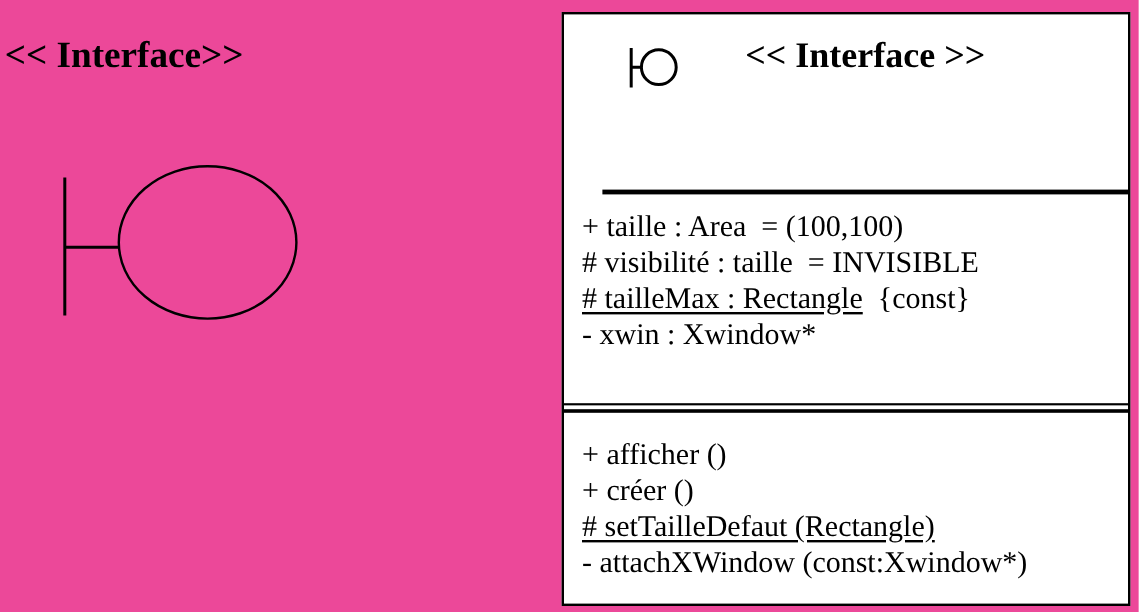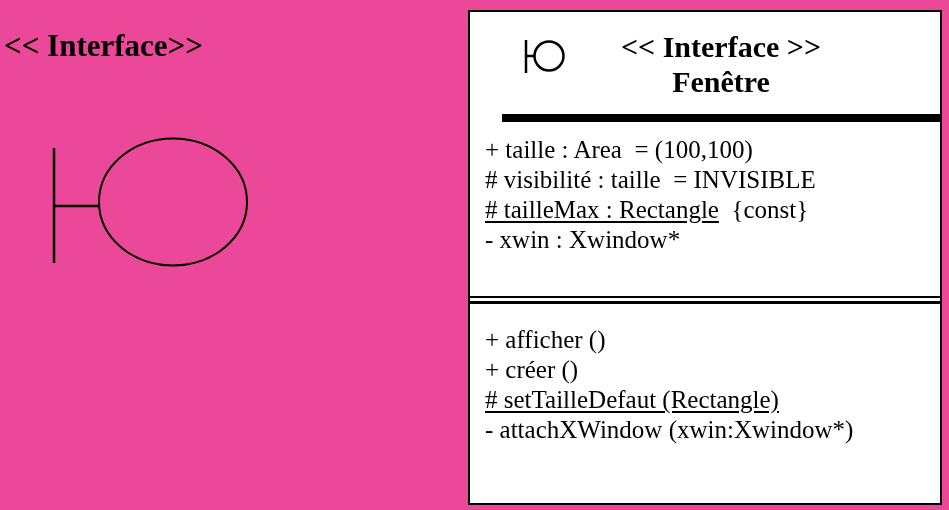--- a/index.html
+++ b/index.html
@@ -22,21 +22,21 @@
   .left-lollipop { position: absolute; left: 45px; top: 130px; }
 
   
   .class-box {
     position: absolute; left: 468px; top: 10px;
     width: 474px; height: 495px;
     border: 2.5px solid #000;
     display: flex; flex-direction: column;
     background: #fff;
   }
-  .box-header { position: relative; height: 110px; border-bottom: 8px solid #000000; margin-left: 32px; }
+  .box-header { position: relative; height: 150px; border-bottom: 4px solid #000000; margin-left: 32px; }
   .header-lollipop { position: absolute; left: 21px; top: 26px; }
   .header-text { text-align: center; padding-top: 17px; }
   .header-stereotype {
     font-size: 30px; font-weight: bold; line-height: 35px; white-space: pre;
   }
   .header-name {
     font-size: 30px; font-weight: bold; line-height: 35px; white-space: pre;
   }
 
   .box-attrs {
@@ -72,34 +72,33 @@
   <div class="class-box">
 
     <div class="box-header">
       <svg class="header-lollipop" width="48" height="40" viewBox="0 0 48 40">
         <line x1="3" y1="2" x2="3" y2="35" stroke="#000" stroke-width="2.5"></line>
         <line x1="3" y1="18" x2="12" y2="18" stroke="#000" stroke-width="2.5"></line>
         <circle cx="26" cy="18" r="14.5" fill="none" stroke="#000" stroke-width="2.5"></circle>
       </svg>
       <div class="header-text">
         <div class="header-stereotype">&lt;&lt; Interface &gt;&gt;</div>
-        <div class="header-name">Fenêtre</div>
       </div>
     </div>
 
     <div class="box-attrs">
       <div class="member"><span class="u"></span><span>+ taille : Area  = (100,100)</span></div>
       <div class="member"><span class="u"></span><span># visibilité : taille  = INVISIBLE</span></div>
       <div class="member"><span class="u"># tailleMax : Rectangle</span><span>  {const}</span></div>
       <div class="member"><span class="u"></span><span>- xwin : Xwindow*</span></div>
     </div>
 
     <div class="box-gap"></div>
 
     <div class="box-ops">
       <div class="member"><span class="u"></span><span>+ afficher ()</span></div>
       <div class="member"><span class="u"></span><span>+ créer ()</span></div>
       <div class="member"><span class="u"># setTailleDefaut (Rectangle)</span><span></span></div>
-      <div class="member"><span class="u"></span><span>- attachXWindow (xwin:Xwindow*)</span></div>
+      <div class="member"><span class="u"></span><span>- attachXWindow (const:Xwindow*)</span></div>
     </div>
 
   </div>
 </div>
 
 </body></html>

